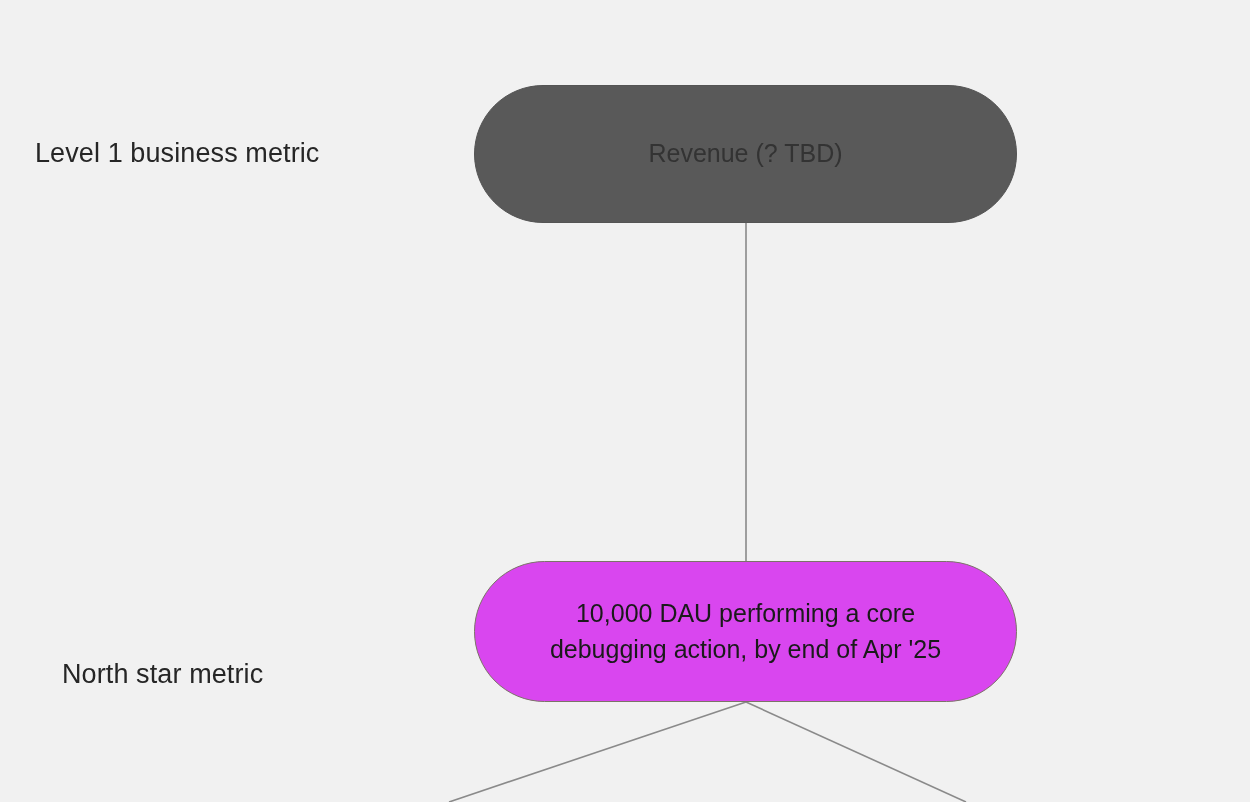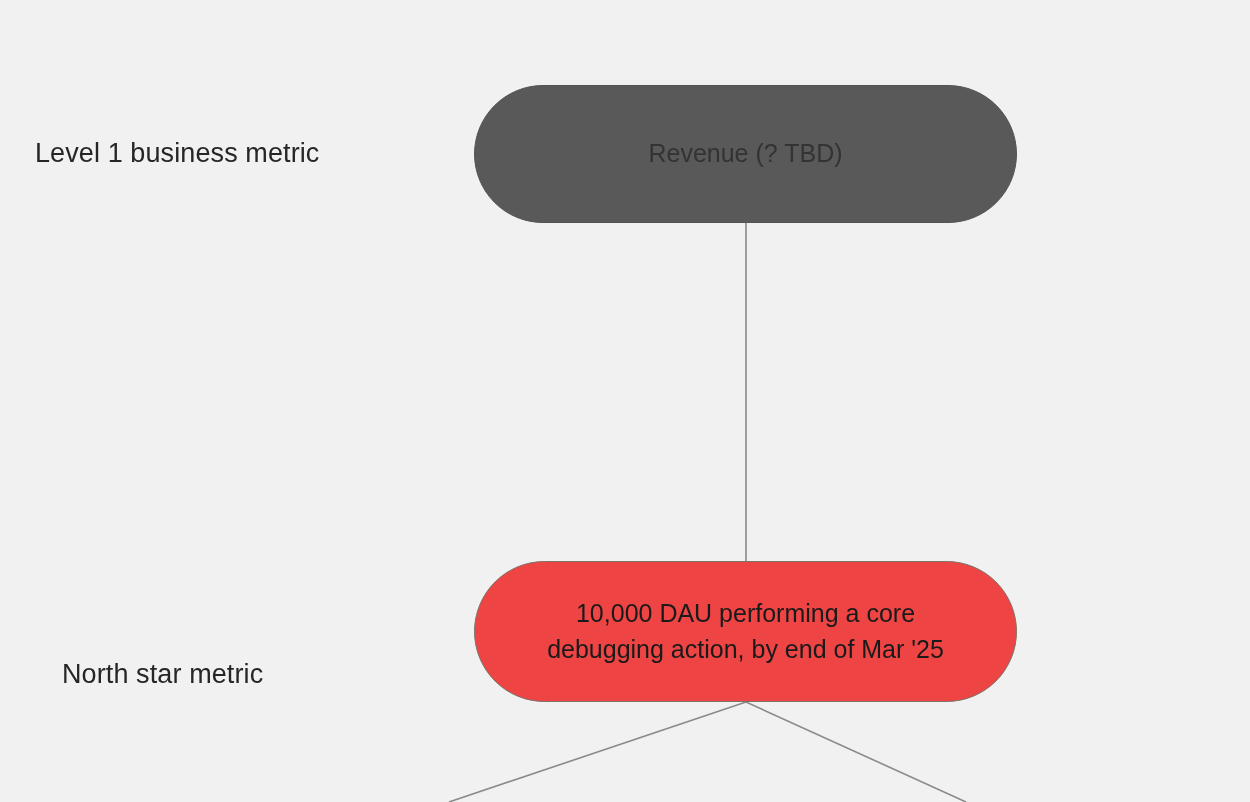--- a/index.html
+++ b/index.html
@@ -79,21 +79,21 @@
     font-size: 25px;
     line-height: 1.25;
     justify-content: center;
   }
 
   #node-northstar {
     left: 474px;
     top: 561px;
     width: 543px;
     height: 141px;
-    background: #ef4444;
+    background: #d946ef;
     border: 1.3px solid #7c7368;
     color: #1a1a1a;
     font-size: 25px;
     line-height: 1.42;
   }
   #node-northstar .node-text {
     padding: 0 22px;
   }
 </style>
 </head>
@@ -111,17 +111,17 @@
 
   <div class="row-label" id="label-northstar">North star metric</div>
 
   <div class="node" id="node-revenue">
     <span class="node-text">Revenue (? TBD)</span>
   </div>
 
   <div class="node" id="node-northstar">
     <span class="node-text">
       <span>10,000 DAU performing a core</span><br>
-      <span>debugging action, by end of Mar '25</span>
+      <span>debugging action, by end of Apr '25</span>
     </span>
   </div>
 
 </div>
 
 </body></html>

